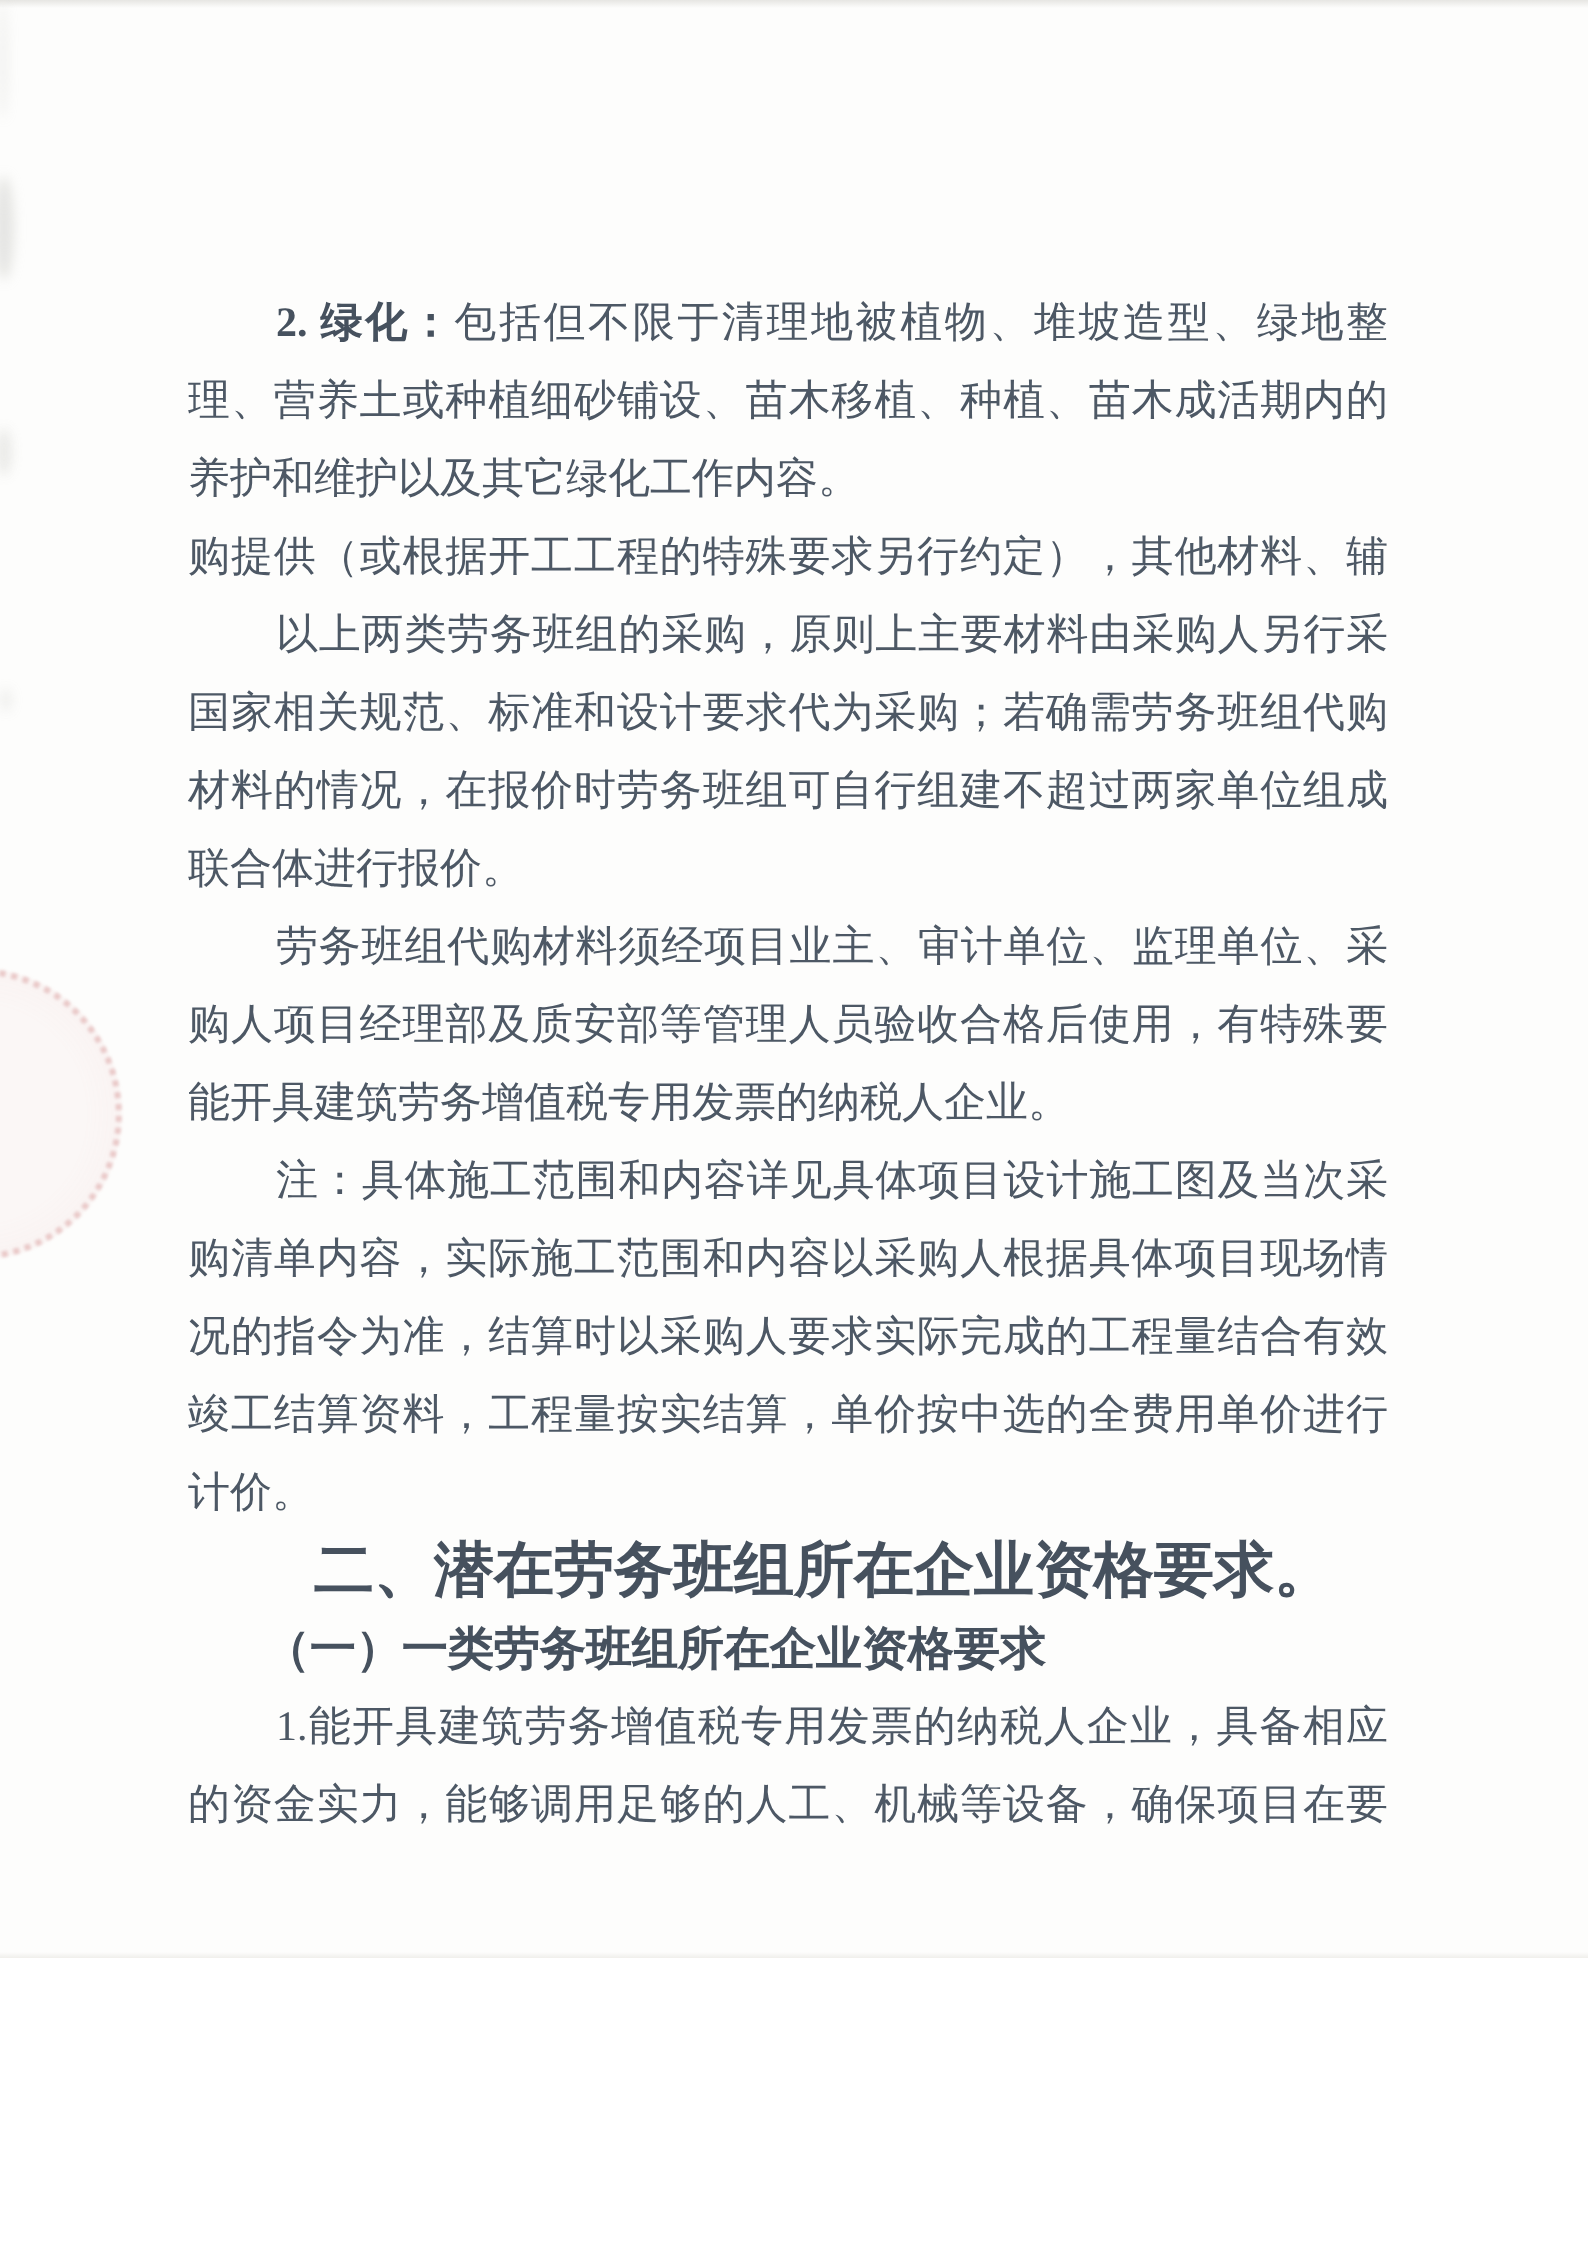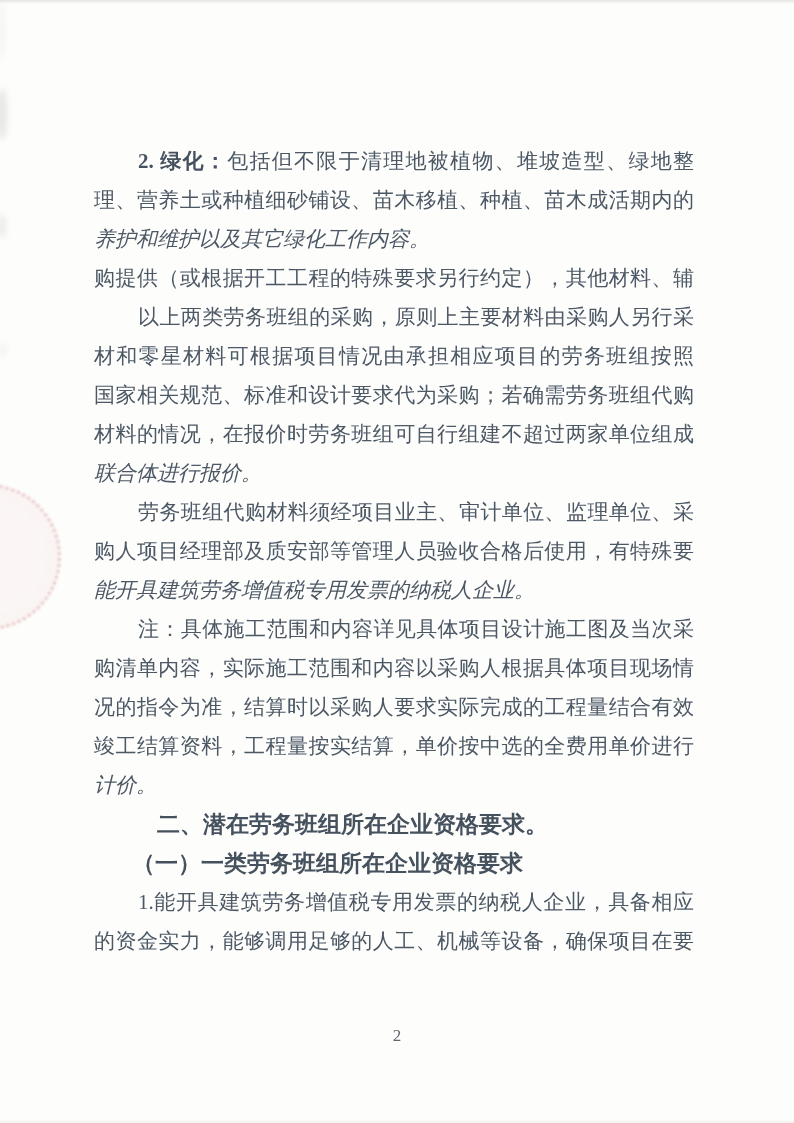--- a/index.html
+++ b/index.html
@@ -3,21 +3,21 @@
 <meta charset="utf-8">
 <style>
   html, body {
     margin: 0;
     padding: 0;
     background: #ffffff;
   }
   .page {
     position: relative;
     width: 794px;
-    height: 1123px;
+    height: 979px;
     background: #fdfdfc;
     overflow: hidden;
     font-family: "Liberation Serif", "DejaVu Serif", serif;
   }
   
   .top-edge {
     position: absolute;
     left: 0; top: 0;
     width: 100%; height: 4px;
     background: linear-gradient(#dfdeda, rgba(223,222,218,0));
@@ -61,24 +61,24 @@
     line-height: 39px;
     font-size: 21px;
     color: #4d5865;
     text-align: justify;
     text-align-last: justify;
     text-justify: inter-character;
     overflow: visible;
   }
   .line .b { font-weight: bold; color: #46515e; }
   .first { text-indent: 44px; }
-  .end { text-align-last: left; font-style: italic; }
+  .end { text-align-last: left; }
   .h1 {
     font-weight: bold;
-    font-size: 23px;
+    font-size: 30px;
     color: #46515e;
     text-indent: 63px;
     text-align-last: left;
   }
   .h2 {
     font-weight: bold;
     font-size: 23px;
     color: #46515e;
     text-indent: 38px;
     text-align-last: left;
@@ -104,21 +104,20 @@
   <div class="smudge s2"></div>
   <div class="smudge s3"></div>
   <div class="stamp"></div>
 
   <div class="text-body">
       <div class="line first"><span class="b">2. 绿化：</span><span>包括但不限于清理地被植物、堆坡造型、绿地整</span></div>
       <div class="line"><span>理、营养土或种植细砂铺设、苗木移植、种植、苗木成活期内的</span></div>
       <div class="line end"><span>养护和维护以及其它绿化工作内容。</span></div>
       <div class="line"><span>购提供（或根据开工工程的特殊要求另行约定），其他材料、辅</span></div>
       <div class="line first"><span>以上两类劳务班组的采购，原则上主要材料由采购人另行采</span></div>
-      <div class="line"><span>材和零星材料可根据项目情况由承担相应项目的劳务班组按照</span></div>
       <div class="line"><span>国家相关规范、标准和设计要求代为采购；若确需劳务班组代购</span></div>
       <div class="line"><span>材料的情况，在报价时劳务班组可自行组建不超过两家单位组成</span></div>
       <div class="line end"><span>联合体进行报价。</span></div>
       <div class="line first"><span>劳务班组代购材料须经项目业主、审计单位、监理单位、采</span></div>
       <div class="line"><span>购人项目经理部及质安部等管理人员验收合格后使用，有特殊要</span></div>
       <div class="line end"><span>能开具建筑劳务增值税专用发票的纳税人企业。</span></div>
       <div class="line first"><span>注：具体施工范围和内容详见具体项目设计施工图及当次采</span></div>
       <div class="line"><span>购清单内容，实际施工范围和内容以采购人根据具体项目现场情</span></div>
       <div class="line"><span>况的指令为准，结算时以采购人要求实际完成的工程量结合有效</span></div>
       <div class="line"><span>竣工结算资料，工程量按实结算，单价按中选的全费用单价进行</span></div>

